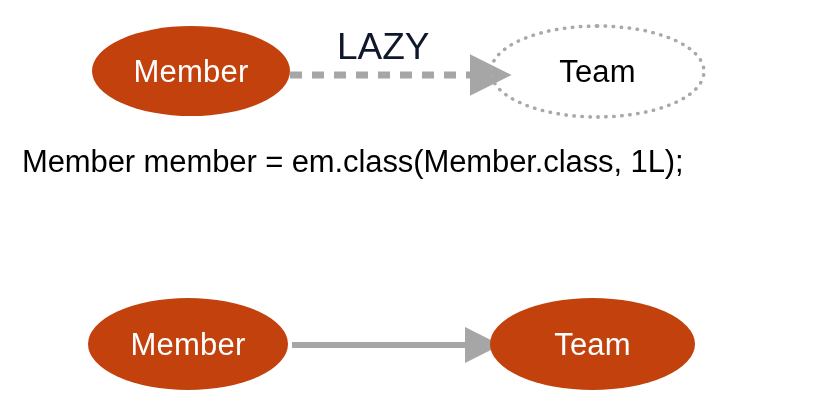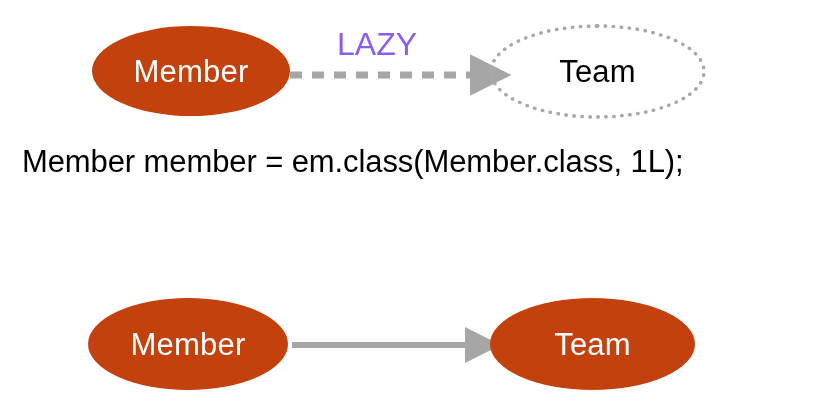--- a/index.html
+++ b/index.html
@@ -88,22 +88,22 @@
   }
   #edge-solid {
     left: 290px;
     top: 328px;
     width: 200px;
     height: 34px;
   }
 
   .edge-label {
     position: absolute;
-    font-size: 32px;
-    color: #8b5cf6;
+    font-size: 37px;
+    color: #0f172a;
     white-space: nowrap;
     line-height: 1;
   }
   #label-lazy {
     left: 337px;
     top: 28px;
   }
 
   .code-line {
     position: absolute;

